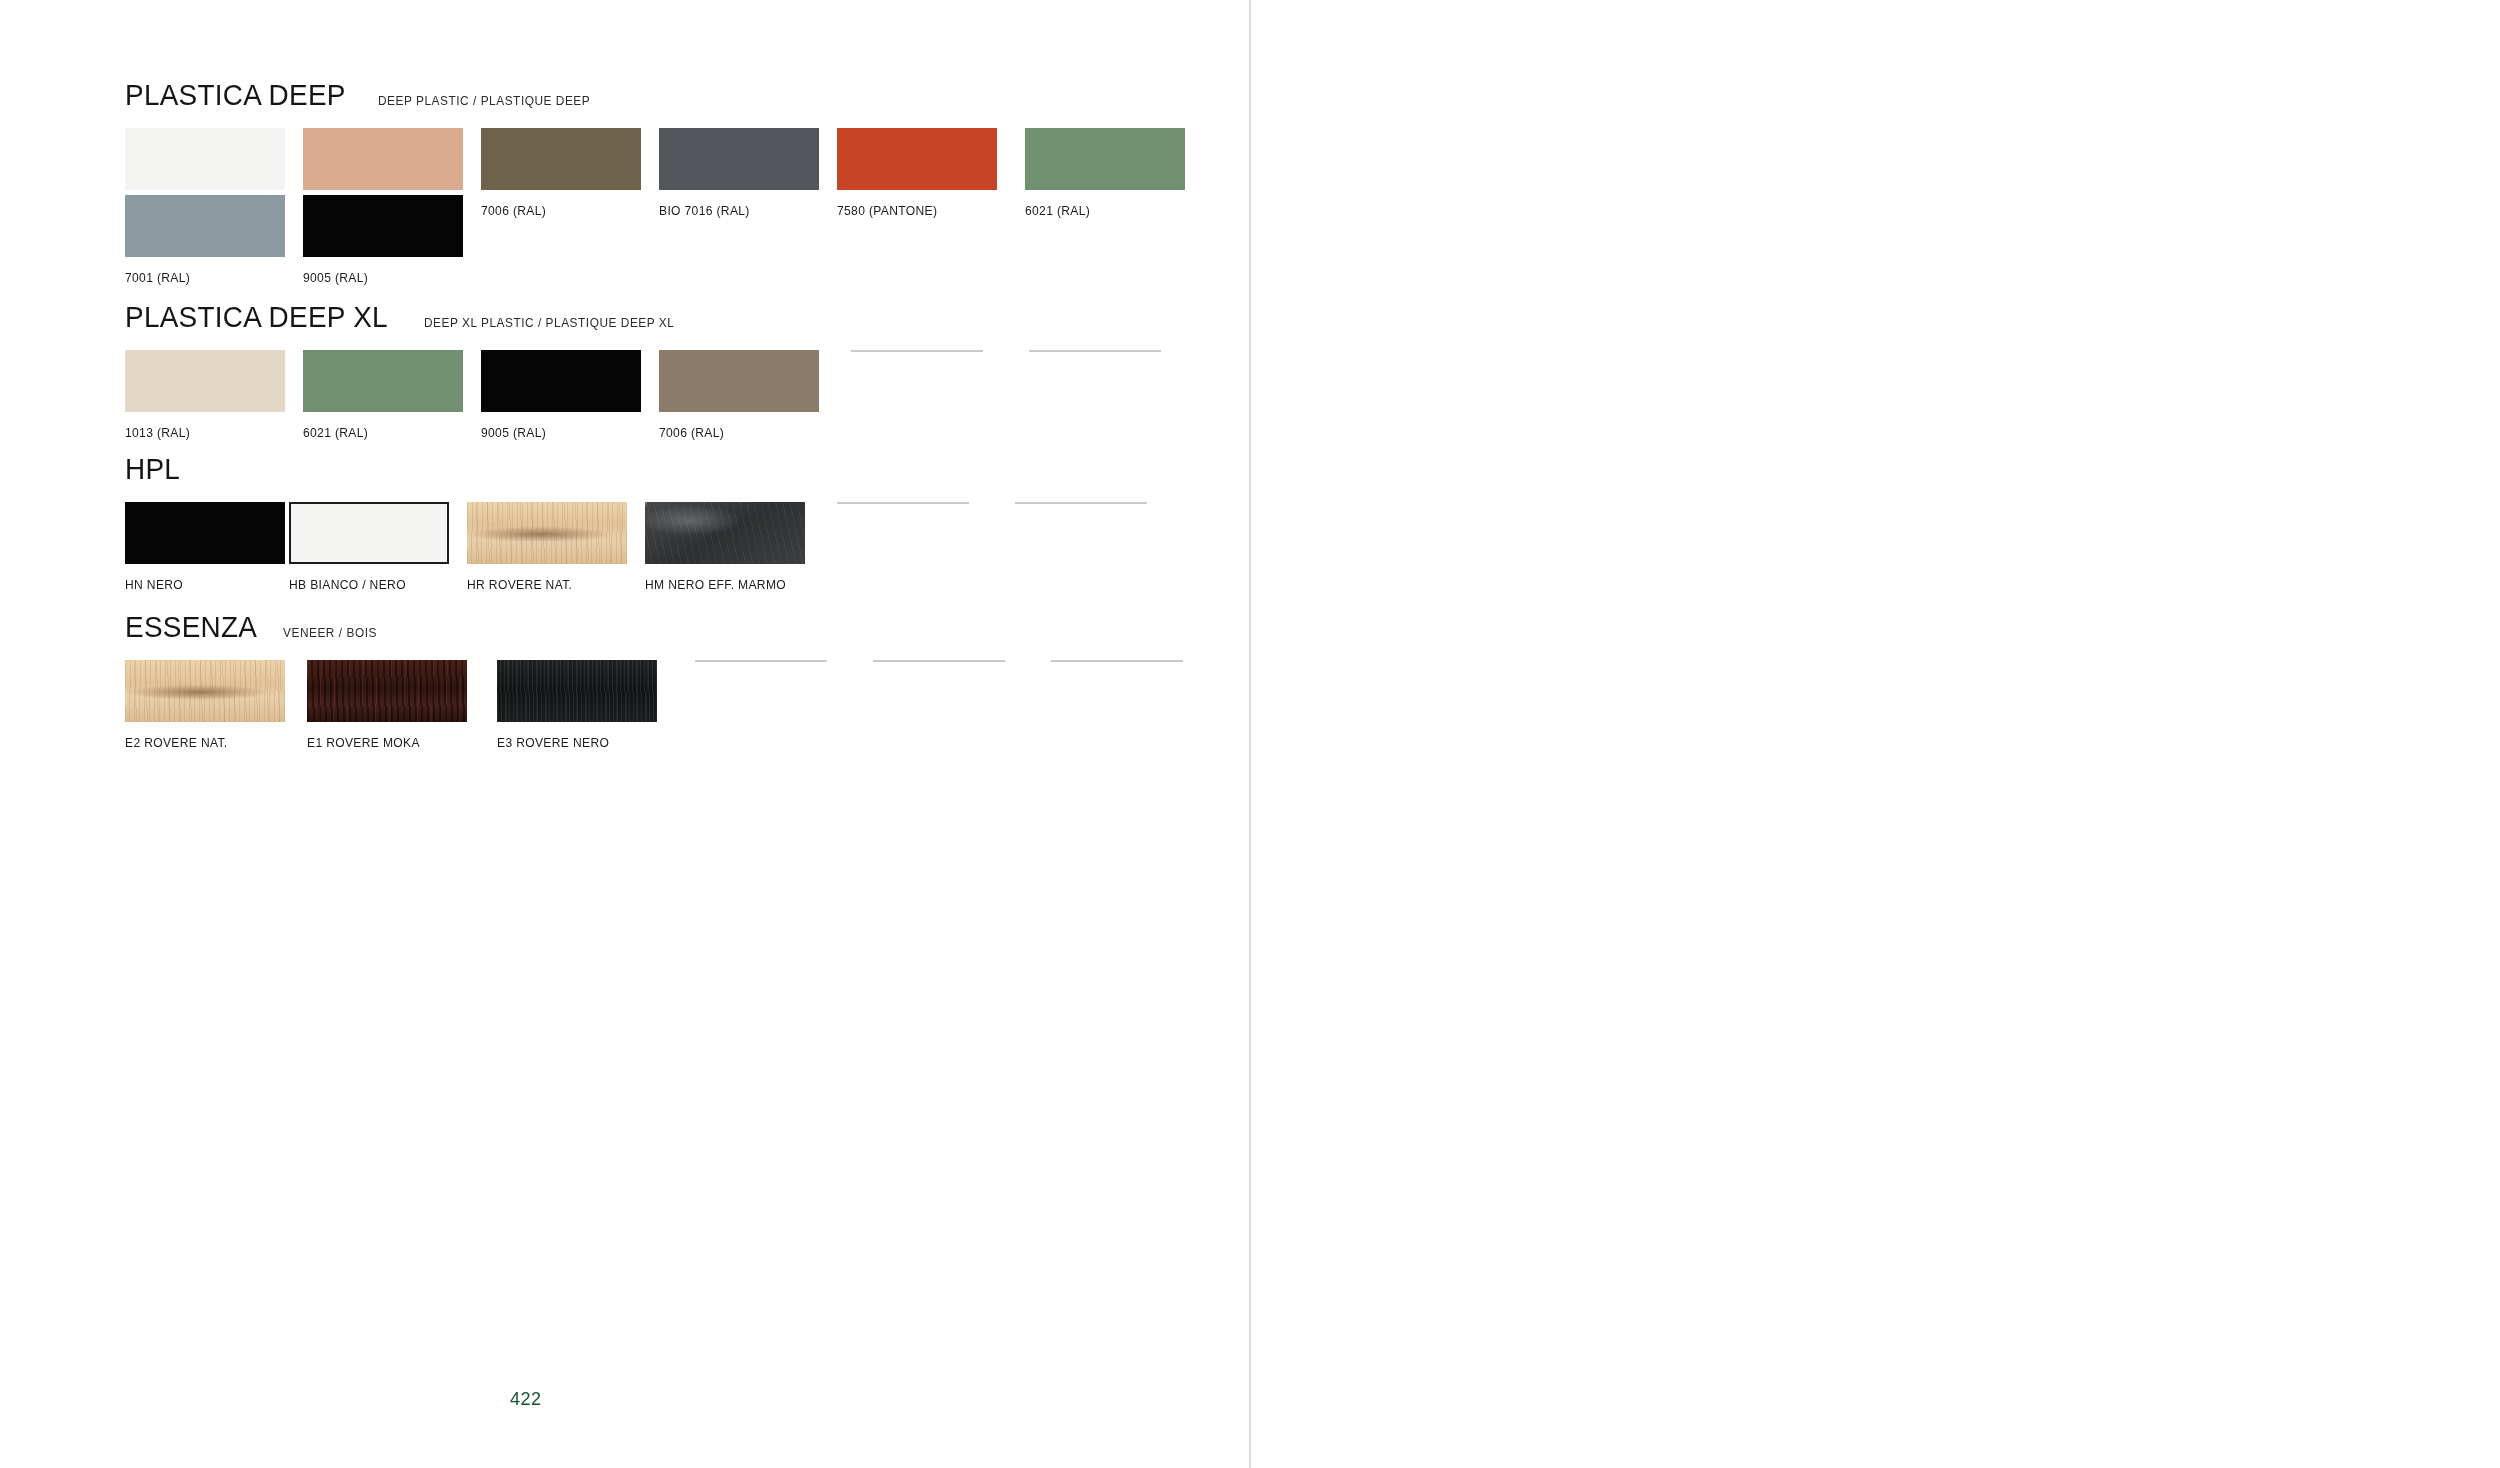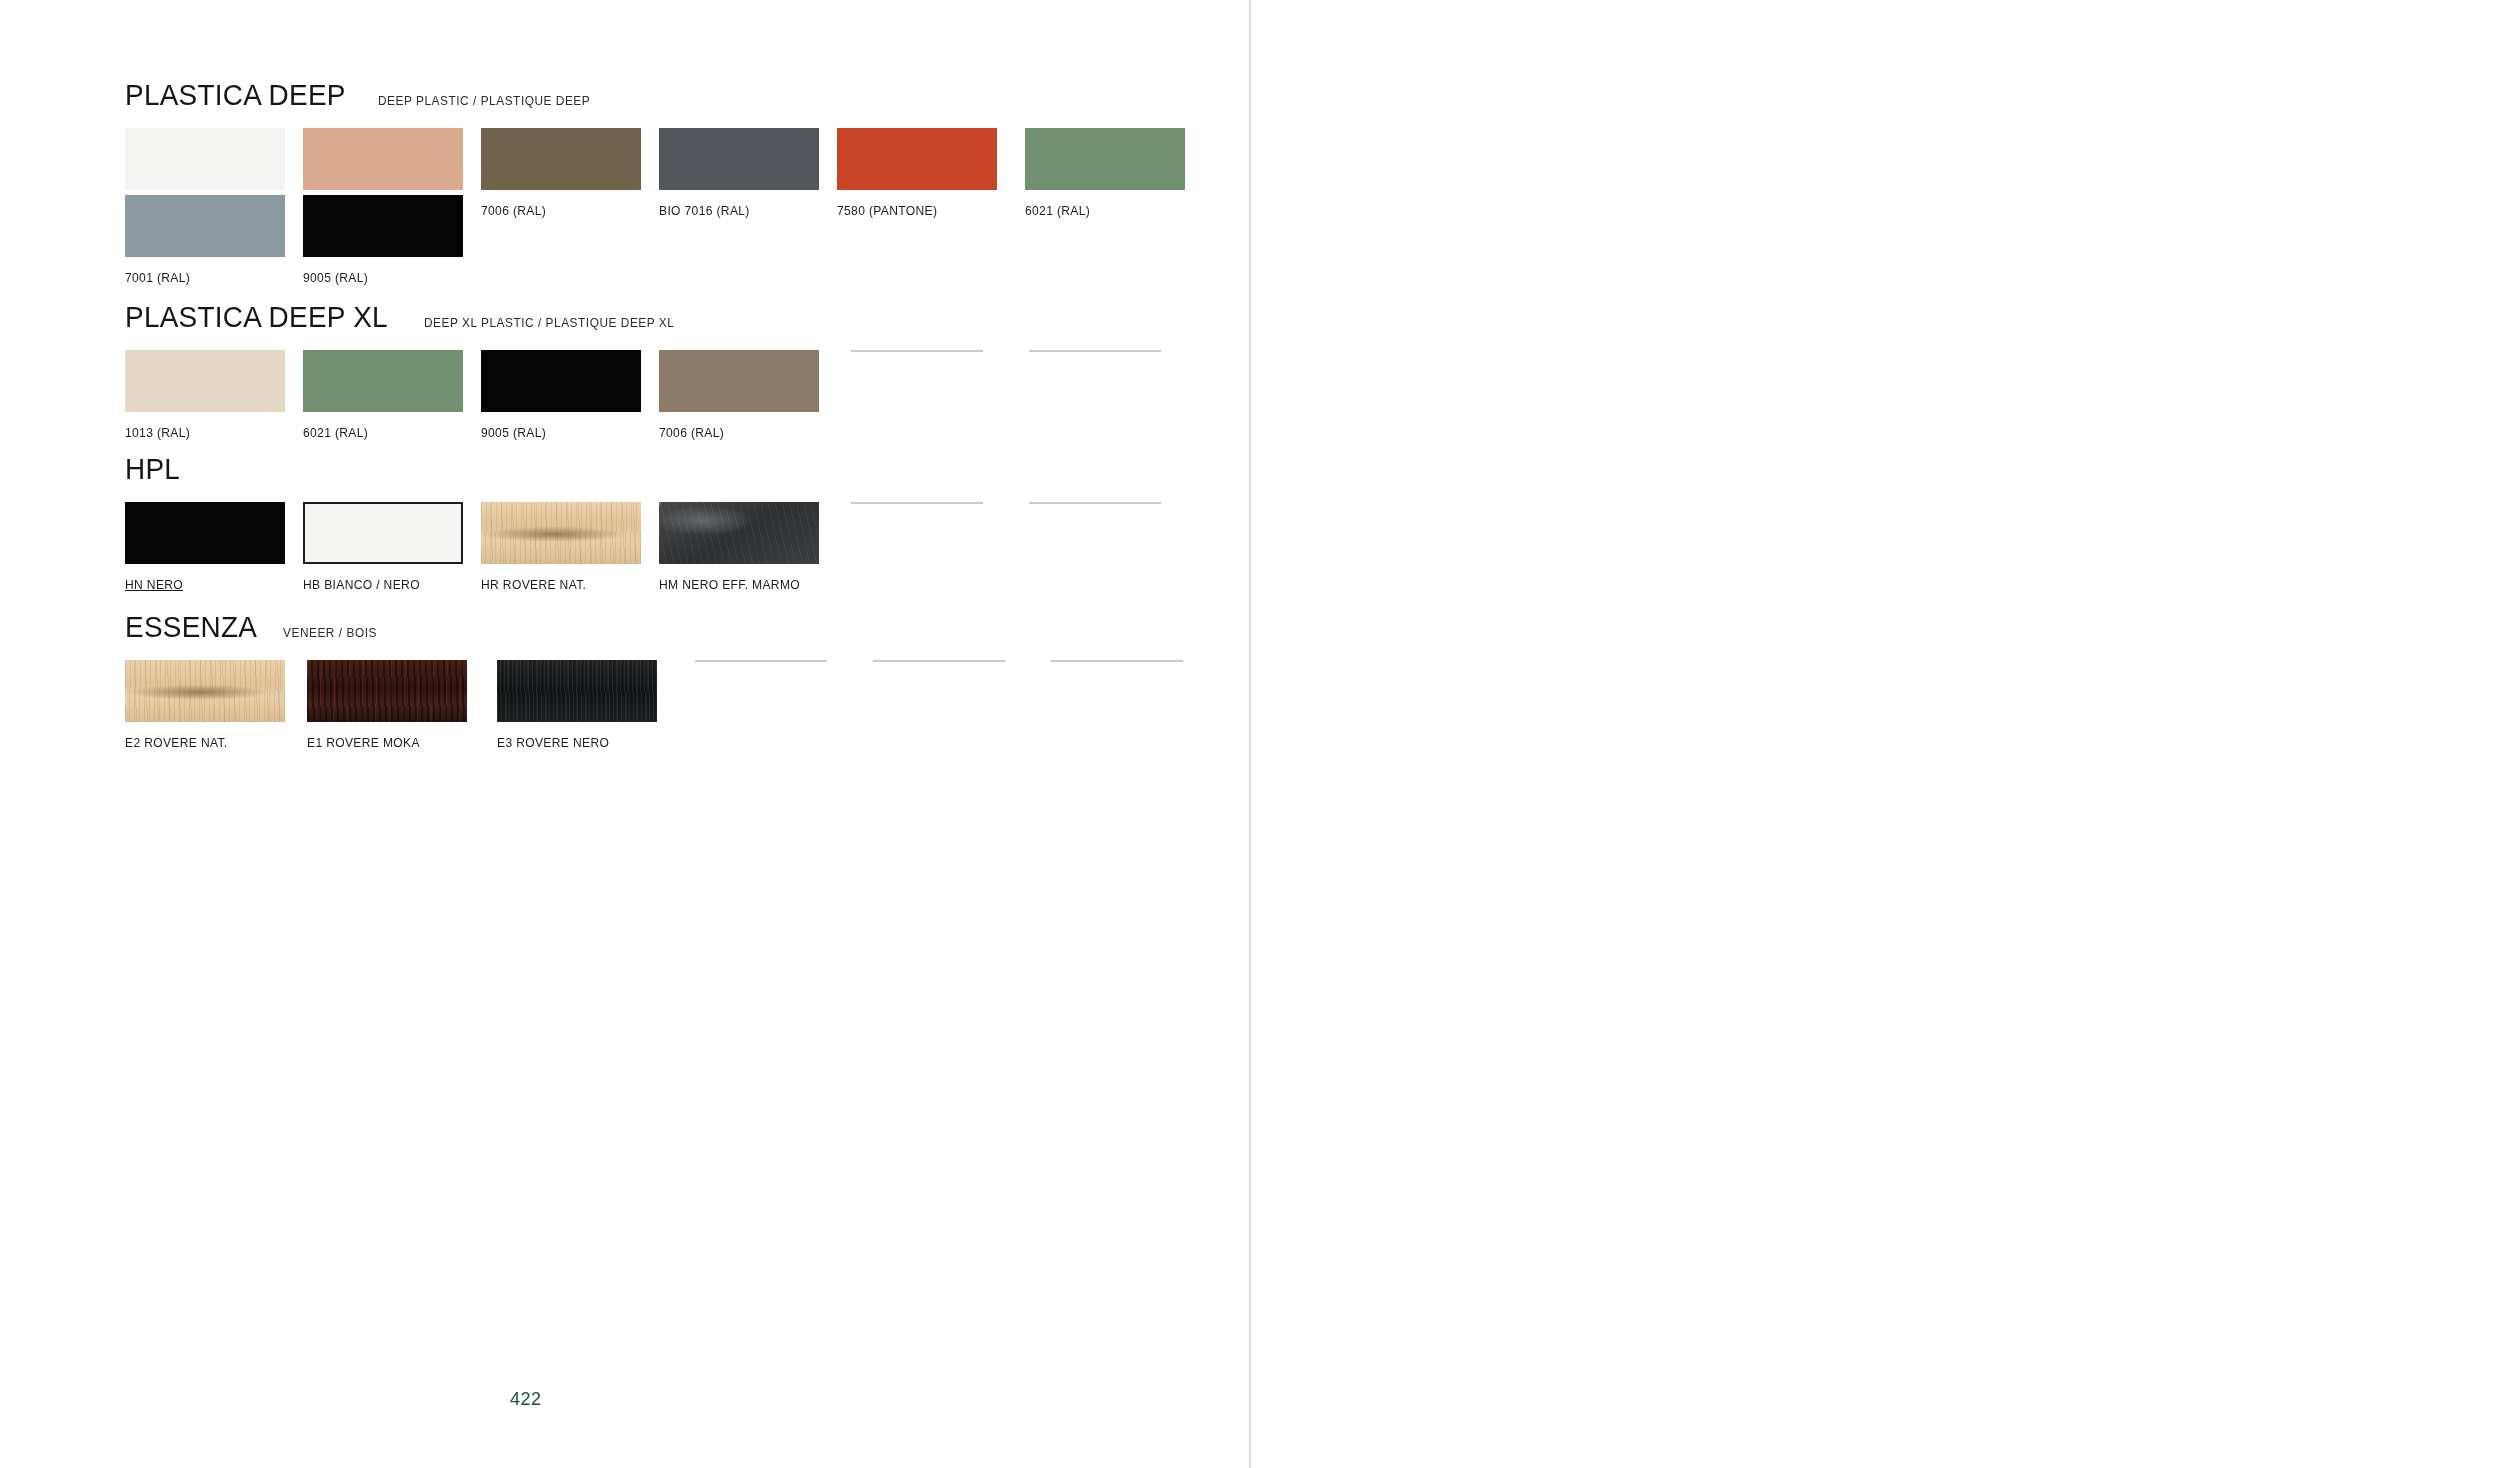--- a/index.html
+++ b/index.html
@@ -113,21 +113,21 @@
             <div class="cell" style="width: 160px; margin-right: 18px; position: relative; height: 62px;">
               <div class="rule" style="width: 132px; left: 14px; background: rgb(201, 202, 204);"></div>
             </div>
           </div>
         </div>
         <div class="section" style="top: 452px;">
           <div class="sec-head">
             <div class="sec-title">HPL</div>
           </div>
           <div class="row" style="position: absolute; left: 0px; top: 50px;">
-            <div class="cell" style="width: 160px; margin-right: 18px; text-decoration: underline;">
+            <div class="cell" style="width: 160px; margin-right: 4px;">
               <div class="chip" style="width: 160px; height: 62px; background: rgb(5, 5, 5);"></div>
               <span class="cap" style="margin-top: 14px;">HN NERO</span>
             </div>
             <div class="cell" style="width: 160px; margin-right: 18px;">
               <div class="chip chip-bordered" style="width: 160px; height: 62px; background: rgb(244, 244, 243);"></div>
               <span class="cap" style="margin-top: 14px;">HB BIANCO / NERO</span>
             </div>
             <div class="cell" style="width: 160px; margin-right: 18px;">
               <div class="chip" style="width: 160px; height: 62px; background: repeating-linear-gradient(91deg, rgba(160, 120, 70, 0.2) 0px, rgba(160, 120, 70, 0.2) 1px, rgba(255, 255, 255, 0) 1px, rgba(255, 255, 255, 0) 5px), repeating-linear-gradient(88deg, rgba(120, 85, 45, 0.13) 0px, rgba(120, 85, 45, 0.13) 1px, rgba(255, 255, 255, 0) 1px, rgba(255, 255, 255, 0) 11px), radial-gradient(60% 18% at 46% 52%, rgba(95, 62, 30, 0.55), rgba(95, 62, 30, 0) 72%), linear-gradient(rgb(236, 210, 171) 0%, rgb(227, 196, 154) 38%, rgb(233, 207, 170) 62%, rgb(220, 189, 146) 100%);"></div>
               <span class="cap" style="margin-top: 14px;">HR ROVERE NAT.</span>

